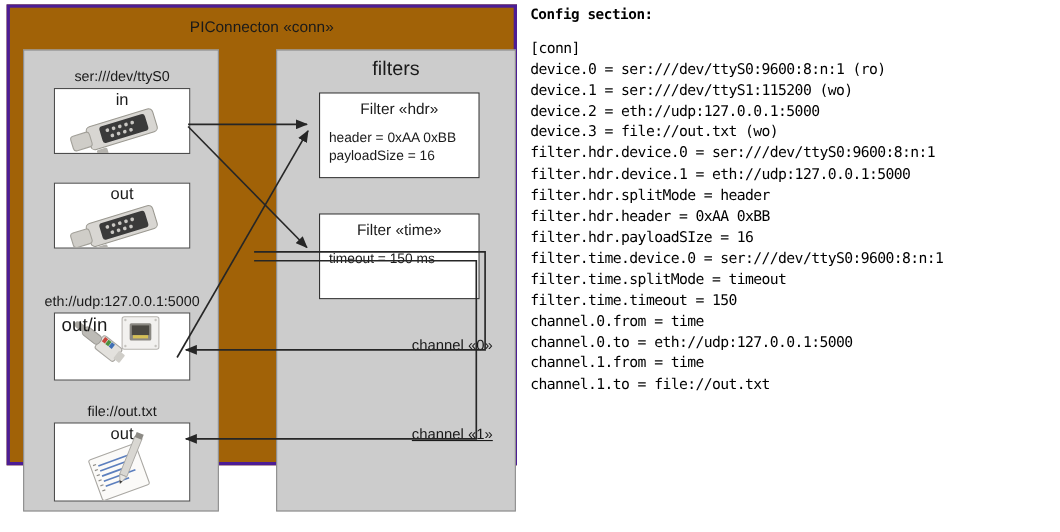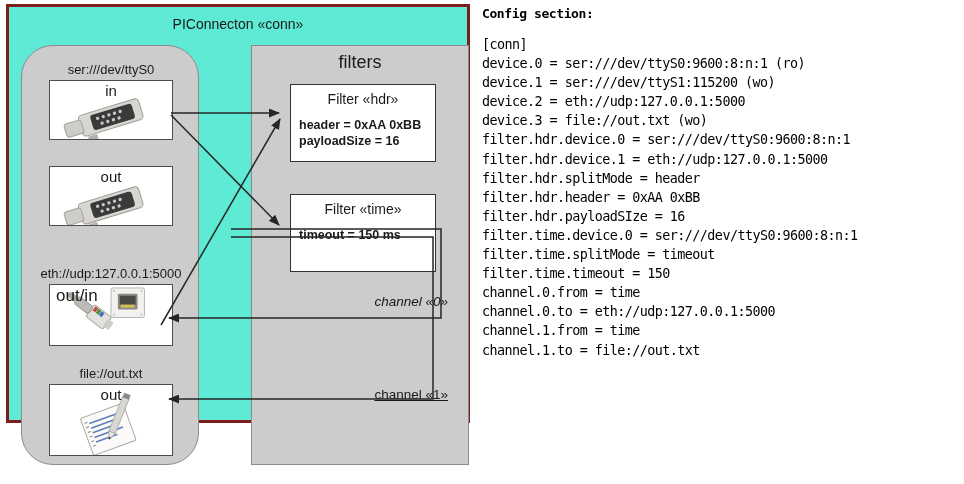--- a/index.html
+++ b/index.html
@@ -15,22 +15,22 @@
     overflow: hidden;
   }
 
   
   #diagram-frame {
     position: absolute;
     left: 6px;
     top: 4px;
     width: 464px;
     height: 419px;
-    background: #5eead4;
-    border: 3px solid #7f1d1d;
+    background: #a16207;
+    border: 3px solid #4c1d95;
     box-sizing: border-box;
   }
   #diagram-title {
     position: absolute;
     left: 0;
     top: 9px;
     width: 100%;
     text-align: center;
     font-size: 14px;
     color: #1a1a1a;
@@ -51,21 +51,20 @@
     text-align: center;
     font-size: 18px;
     color: #1a1a1a;
   }
 
   #devices-panel {
     left: 12px;
     top: 38px;
     width: 178px;
     height: 420px;
-    border-radius: 32px;
   }
   #filters-panel {
     left: 242px;
     top: 38px;
     width: 218px;
     height: 420px;
   }
 
   
   .device-cell {
@@ -118,21 +117,20 @@
     text-align: center;
     font-size: 14px;
     color: #1a1a1a;
     margin-top: 6px;
   }
   .filter-props {
     font-size: 12.5px;
     color: #1a1a1a;
     margin: 10px 0 0 8px;
     line-height: 16px;
-    font-weight: bold;
   }
 
   
   .channel-label {
     position: absolute;
     font-size: 13.5px;
     color: #1a1a1a;
     text-align: right;
   }
 
@@ -304,21 +302,21 @@
       </div>
     </div>
 
     <div class="filter-box" style="left:38px;top:148px;width:146px;height:78px;">
       <div class="filter-title">Filter «time»</div>
       <div class="filter-props">
         <div>timeout = 150 ms</div>
       </div>
     </div>
 
-    <div class="channel-label" style="left:0;top:248px;width:196px;font-style:italic;">channel «0»</div>
+    <div class="channel-label" style="left:0;top:260px;width:196px;">channel «0»</div>
 
     <div class="channel-label" style="left:0;top:341px;width:196px;text-decoration:underline;">channel «1»</div>
   </div>
 
   <svg id="connectors" viewBox="0 0 464 466">
     <defs>
       <marker id="ah" markerWidth="11" markerHeight="9" refX="10" refY="4.5" orient="auto" markerUnits="userSpaceOnUse">
         <path d="M0,0 L11,4.5 L0,9 z" fill="#262626"></path>
       </marker>
     </defs>

